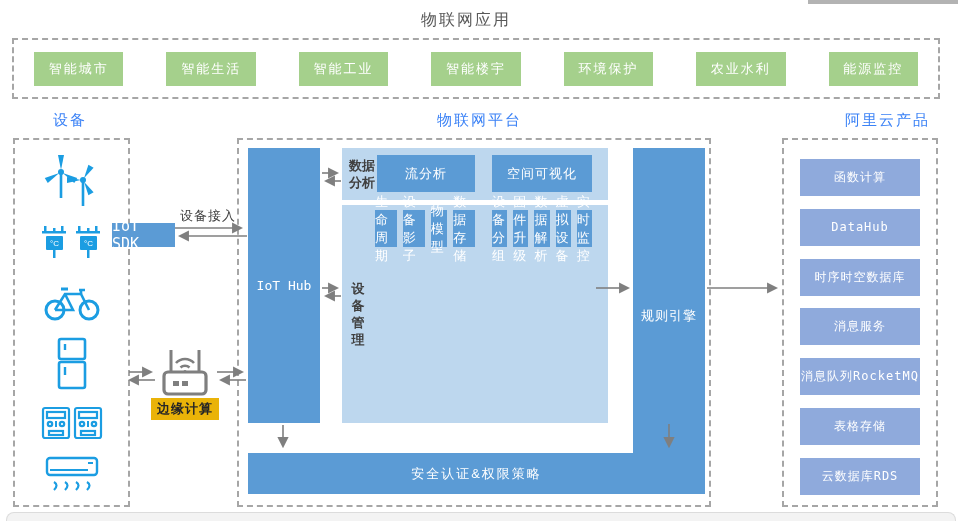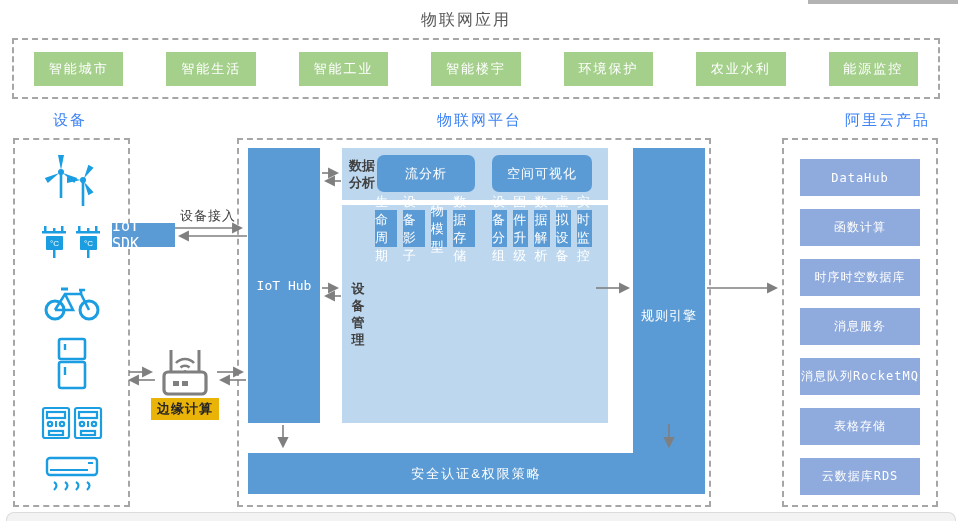--- a/index.html
+++ b/index.html
@@ -24,21 +24,21 @@
   
   #platform-box{left:237px;top:138px;width:474px;height:369px;}
   .blue-box{position:absolute;background:#5b9bd5;color:#ffffff;display:flex;align-items:center;justify-content:center;box-sizing:border-box;}
   #iot-hub{left:248px;top:148px;width:72px;height:275px;font-size:13px;font-family:"DejaVu Sans Mono","Liberation Mono",monospace;}
   #rules-engine{left:633px;top:148px;width:72px;height:336px;font-size:13px;letter-spacing:1px;}
   #security-bar{left:248px;top:453px;width:457px;height:41px;font-size:13px;letter-spacing:2px;}
 
   .panel{position:absolute;background:#bdd7ee;box-sizing:border-box;}
   #panel-analysis{left:342px;top:148px;width:266px;height:52px;}
   #panel-analysis-label{position:absolute;left:4px;top:9px;width:32px;font-size:13px;font-weight:bold;color:#404040;line-height:17px;text-align:center;}
-  #panel-analysis .cell{position:absolute;top:7px;height:37px;background:#5b9bd5;color:#fff;font-size:13px;letter-spacing:1px;display:flex;align-items:center;justify-content:center;border-radius:7px;}
+  #panel-analysis .cell{position:absolute;top:7px;height:37px;background:#5b9bd5;color:#fff;font-size:13px;letter-spacing:1px;display:flex;align-items:center;justify-content:center;}
   #cell-stream{left:35px;width:98px;}
   #cell-spatial{left:150px;width:100px;}
 
   #panel-mgmt{left:342px;top:205px;width:266px;height:218px;}
   #panel-mgmt-label{position:absolute;left:7px;top:50%;transform:translateY(-50%);width:18px;font-size:13px;font-weight:bold;color:#404040;line-height:17px;text-align:center;}
   .mgmt-col{position:absolute;top:5px;display:flex;gap:6px;}
   #mgmt-col-left{left:33px;width:100px;}
   #mgmt-col-right{left:150px;width:100px;}
   .mgmt-item{height:37px;background:#5b9bd5;color:#fff;font-size:13px;letter-spacing:1px;display:flex;align-items:center;justify-content:center;}
 
@@ -244,22 +244,22 @@
         <div class="mgmt-item">虚拟设备</div>
         <div class="mgmt-item">实时监控</div>
       </div>
   </div>
 
   <div class="blue-box" id="rules-engine">规则引擎</div>
   <div class="blue-box" id="security-bar">安全认证&amp;权限策略</div>
 
   <div class="dashed-box" id="cloud-box">
     <div id="cloud-list">
+        <div class="cloud-item">函数计算</div>
         <div class="cloud-item">DataHub</div>
-        <div class="cloud-item">函数计算</div>
         <div class="cloud-item">时序时空数据库</div>
         <div class="cloud-item">消息服务</div>
         <div class="cloud-item">消息队列RocketMQ</div>
         <div class="cloud-item">表格存储</div>
         <div class="cloud-item">云数据库RDS</div>
       </div>
   </div>
 
   <svg id="arrow-layer">
     <defs>

